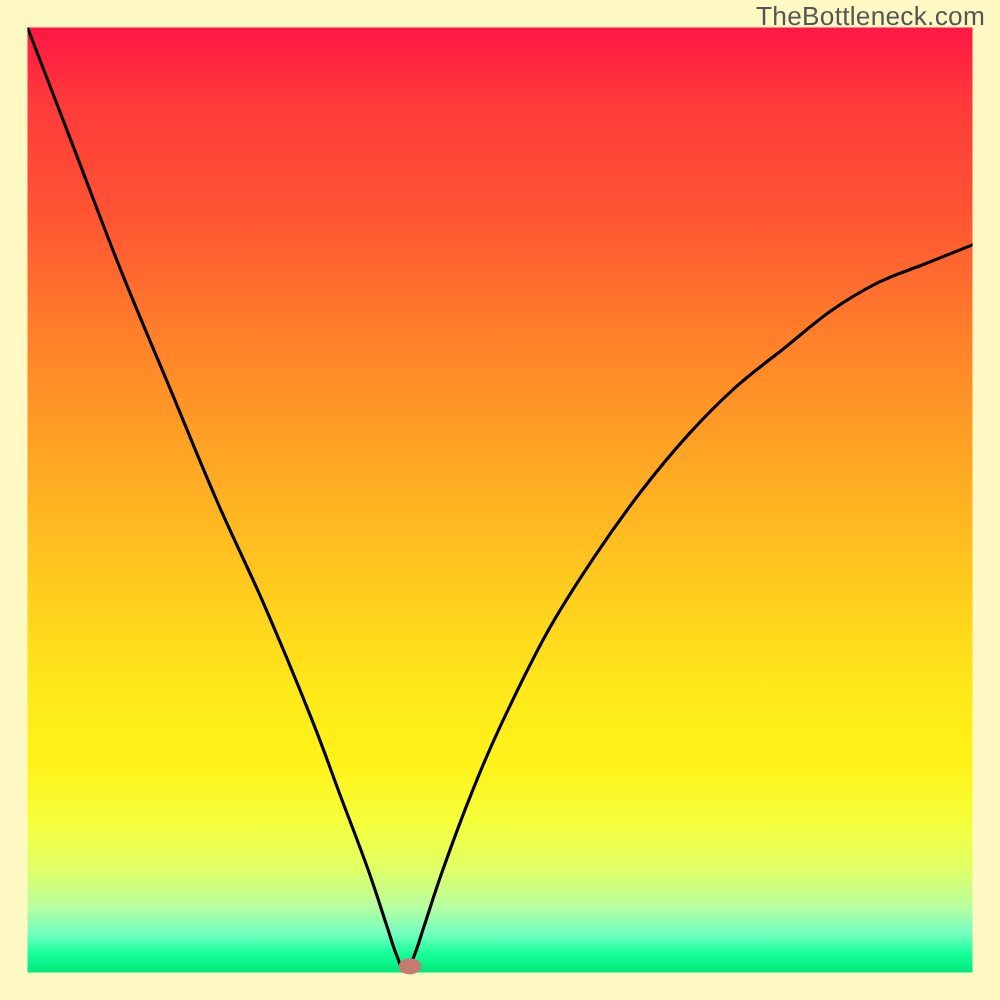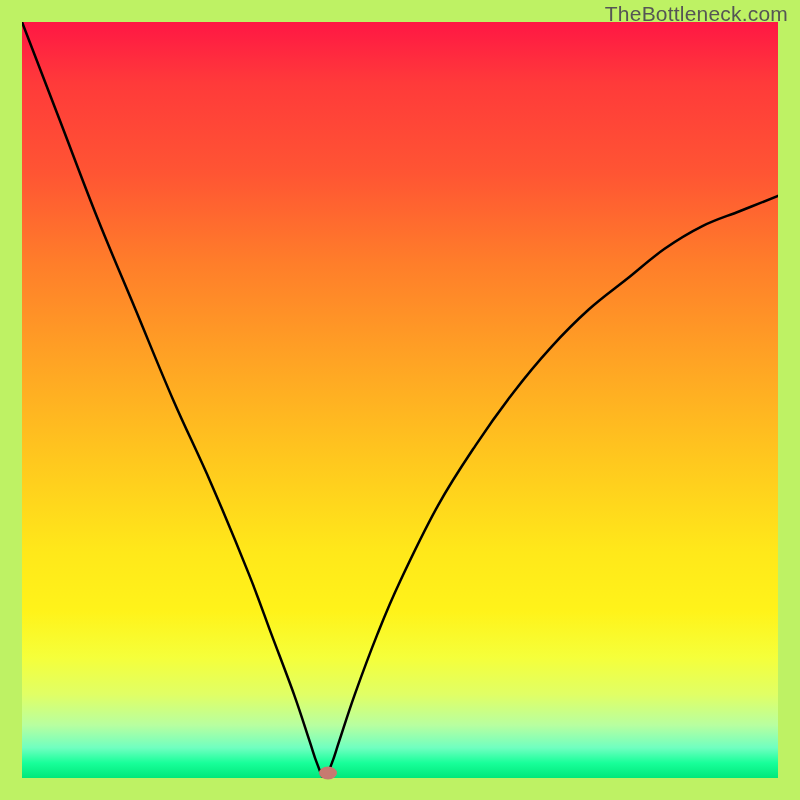--- a/index.html
+++ b/index.html
@@ -7,21 +7,21 @@
     padding: 0;
     width: 800px;
     height: 800px;
     overflow: hidden;
     font-family: Arial, Helvetica, sans-serif;
   }
   .chart-container {
     position: relative;
     width: 800px;
     height: 800px;
-    background: #bef264;
+    background: #fef9c3;
   }
   .plot-area {
     position: absolute;
     left: 22px;
     top: 22px;
     width: 756px;
     height: 756px;
     background: linear-gradient(to bottom,
       #ff1744 0%,
       #ff3a3a 8%,

